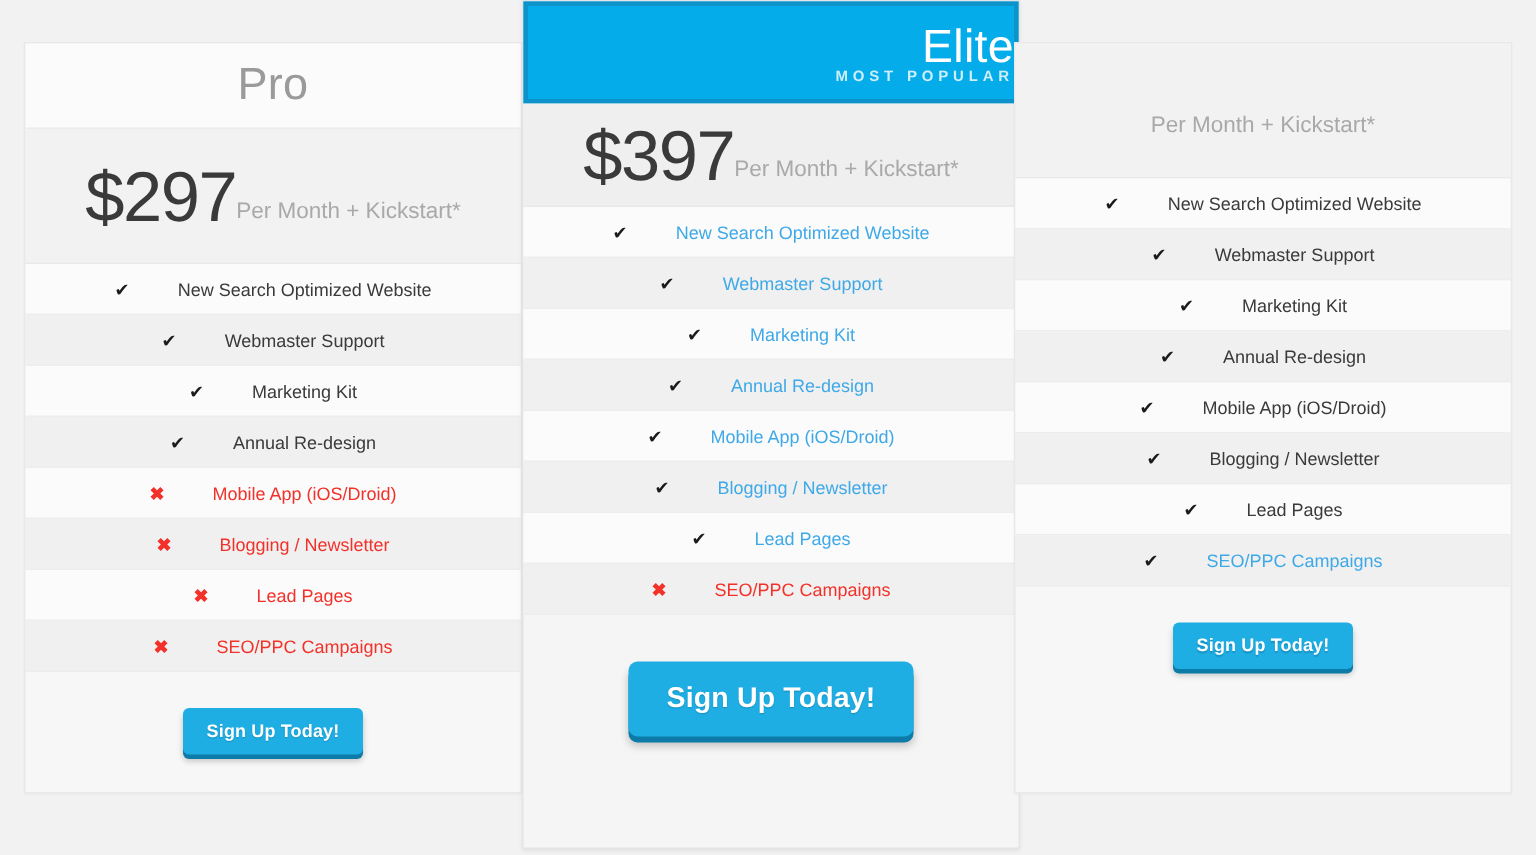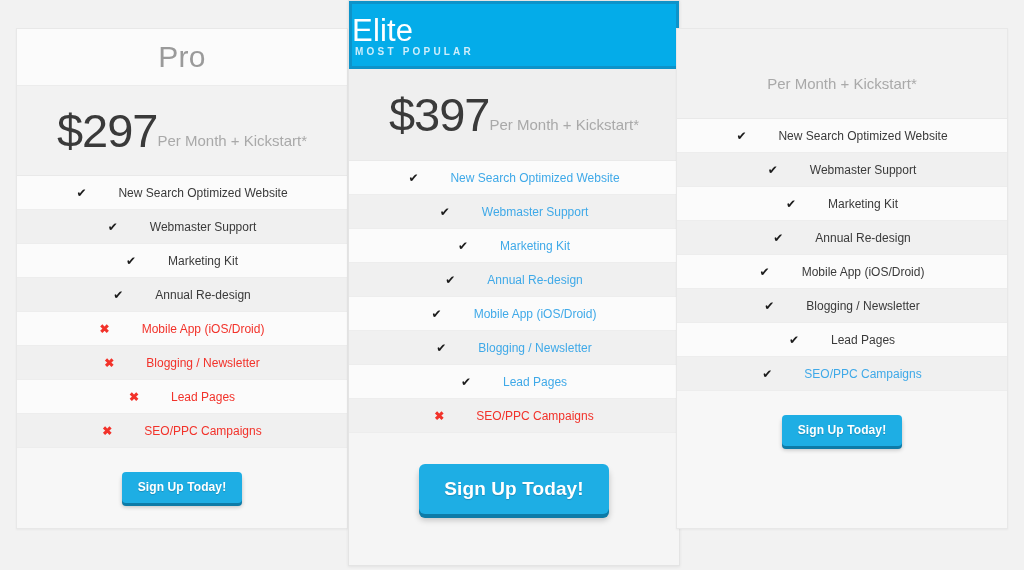--- a/index.html
+++ b/index.html
@@ -67,21 +67,21 @@
     line-height: 1;
   }
 
   .plan-header.featured-header {
     height: 68px;
     background: #04ace9;
     border: 3px solid #0d93c9;
     border-bottom: 3px solid #0d93c9;
     flex-direction: column;
     justify-content: center;
-    align-items: flex-start;
+    align-items: flex-end;
     padding-top: 2px;
   }
   .featured-header .plan-title {
     color: #ffffff;
     font-size: 31px;
     font-weight: 300;
     margin-bottom: 1px;
   }
   .featured-sub {
     font-size: 10px;
@@ -98,21 +98,21 @@
     height: 90px;
     display: flex;
     flex-direction: row;
     align-items: center;
     justify-content: center;
     background: #f2f2f2;
     border-bottom: 1px solid #e9e9e9;
     box-sizing: border-box;
   }
   .plan.featured .price-block {
-    height: 92px;
+    height: 69px;
     background: #efefef;
   }
   .price-amount {
     font-size: 47px;
     font-weight: 300;
     color: #3a3a3a;
     line-height: 1;
     letter-spacing: -1px;
   }
   .price-note {

